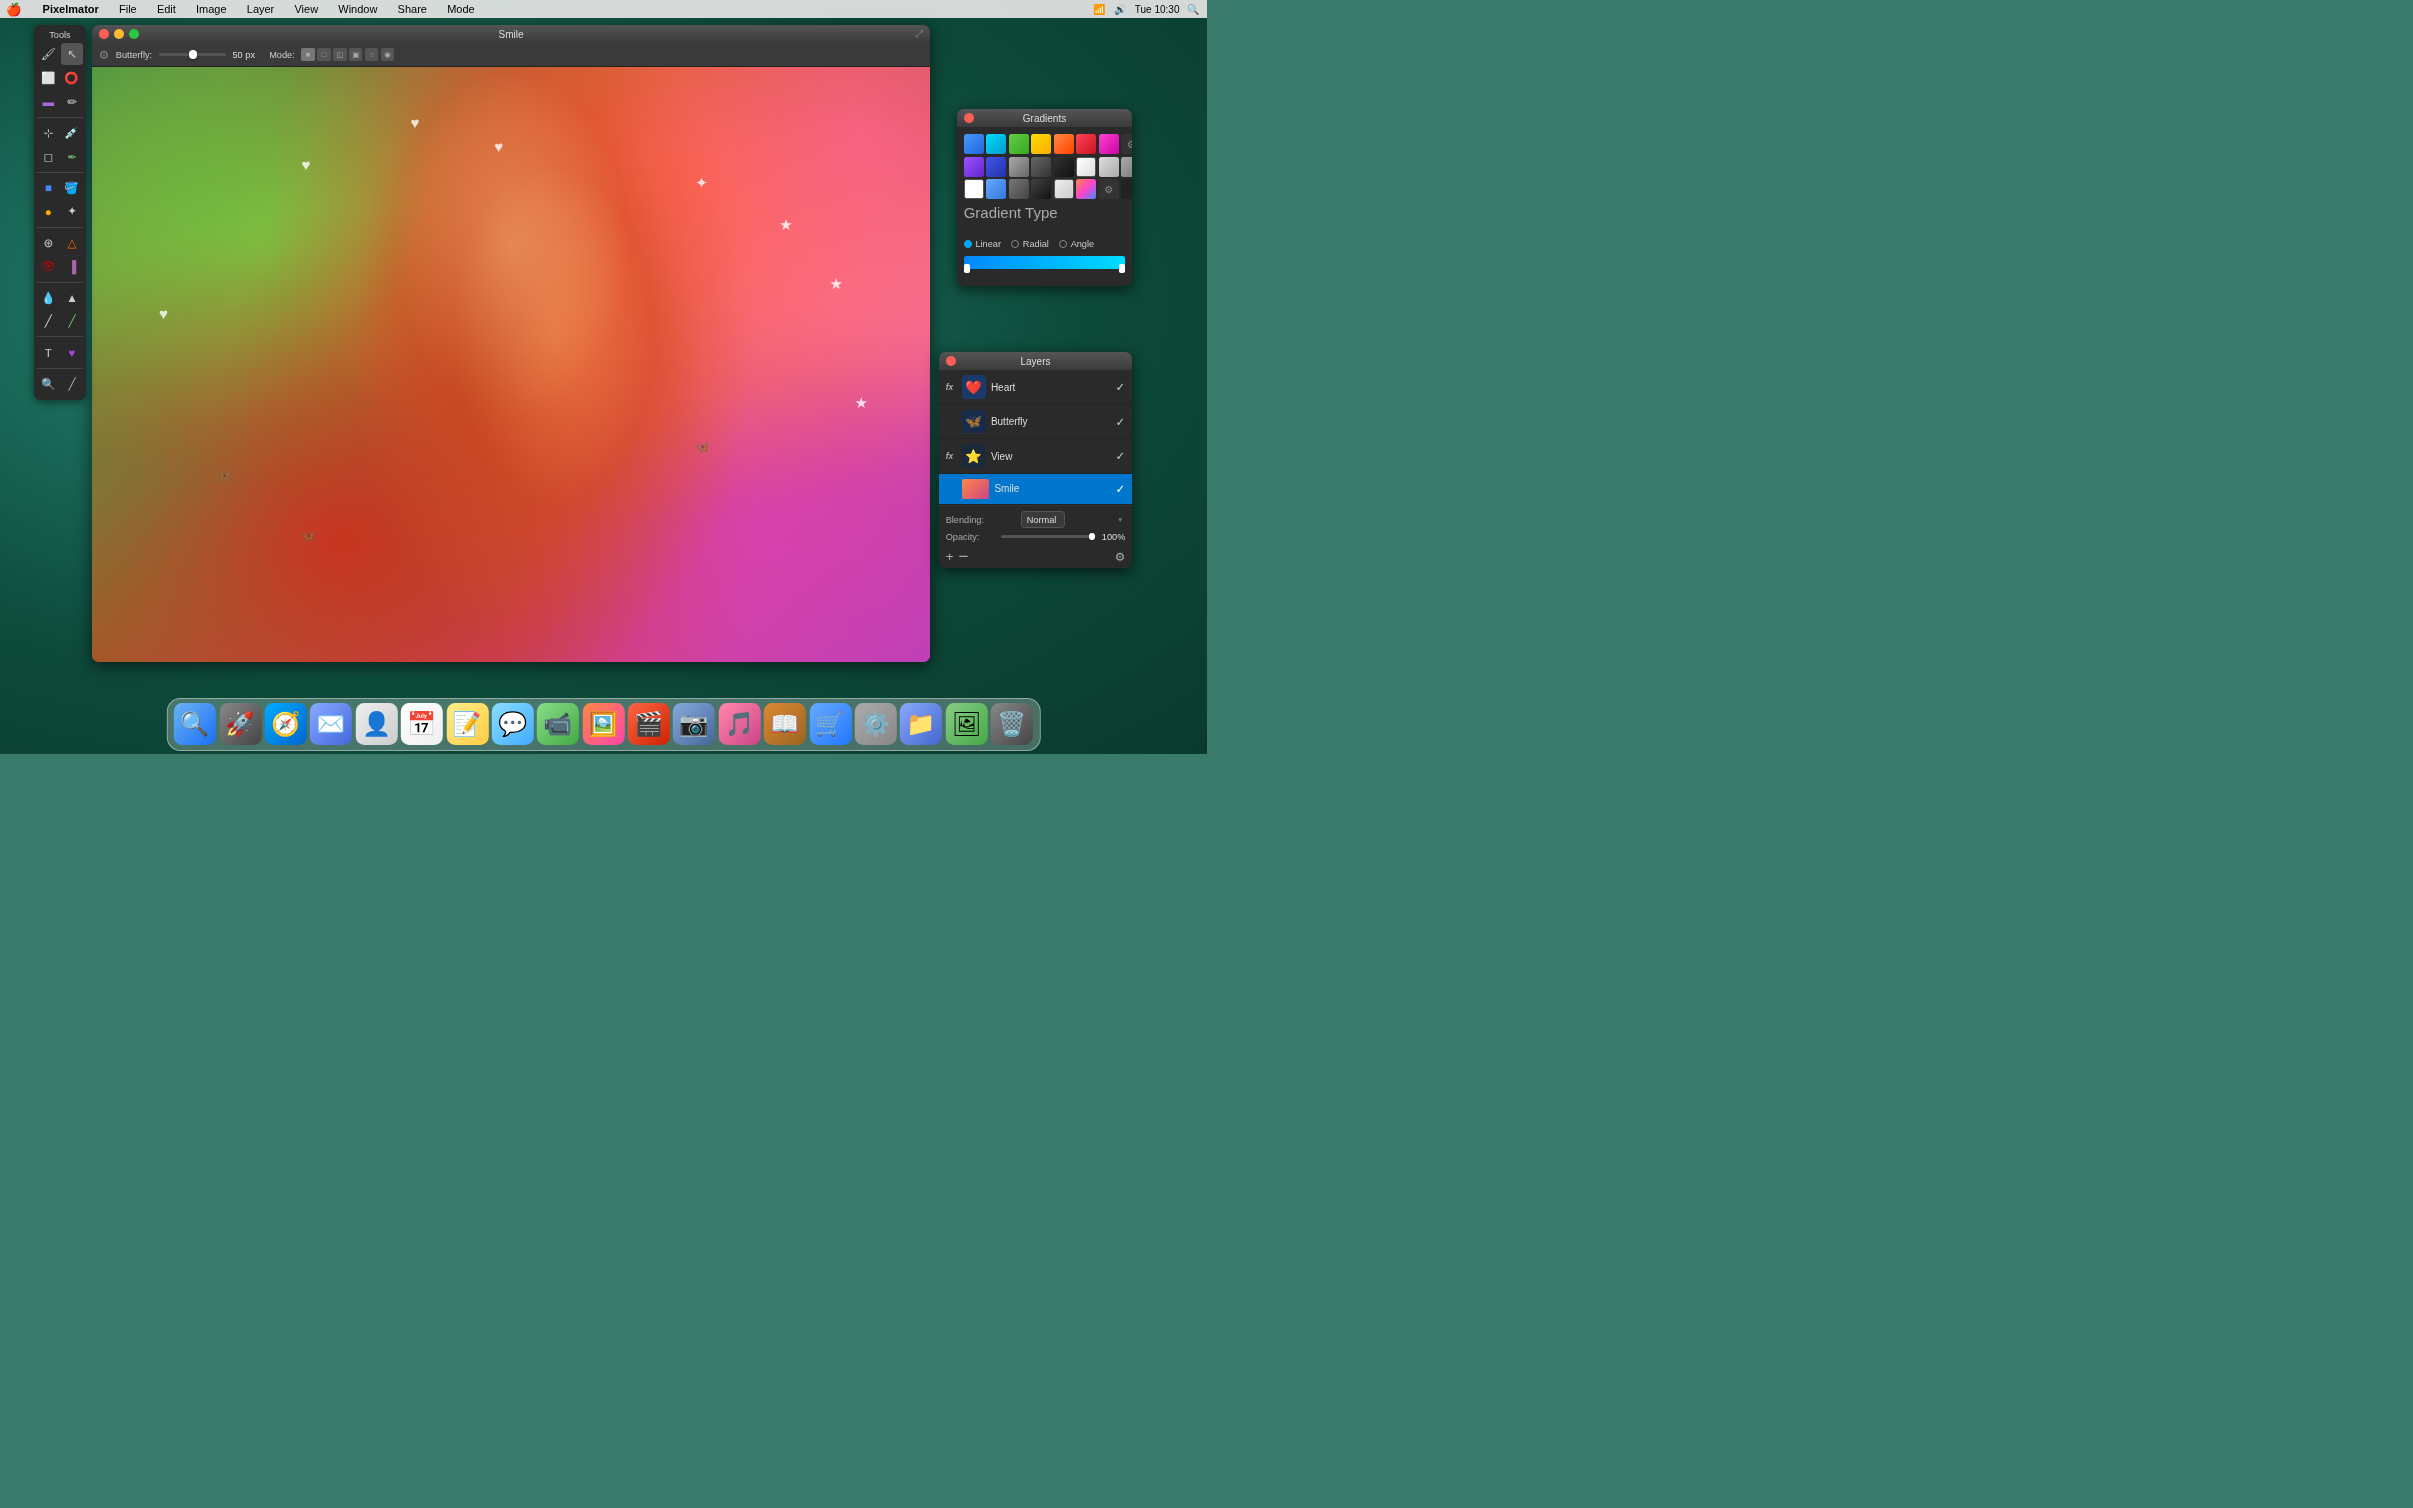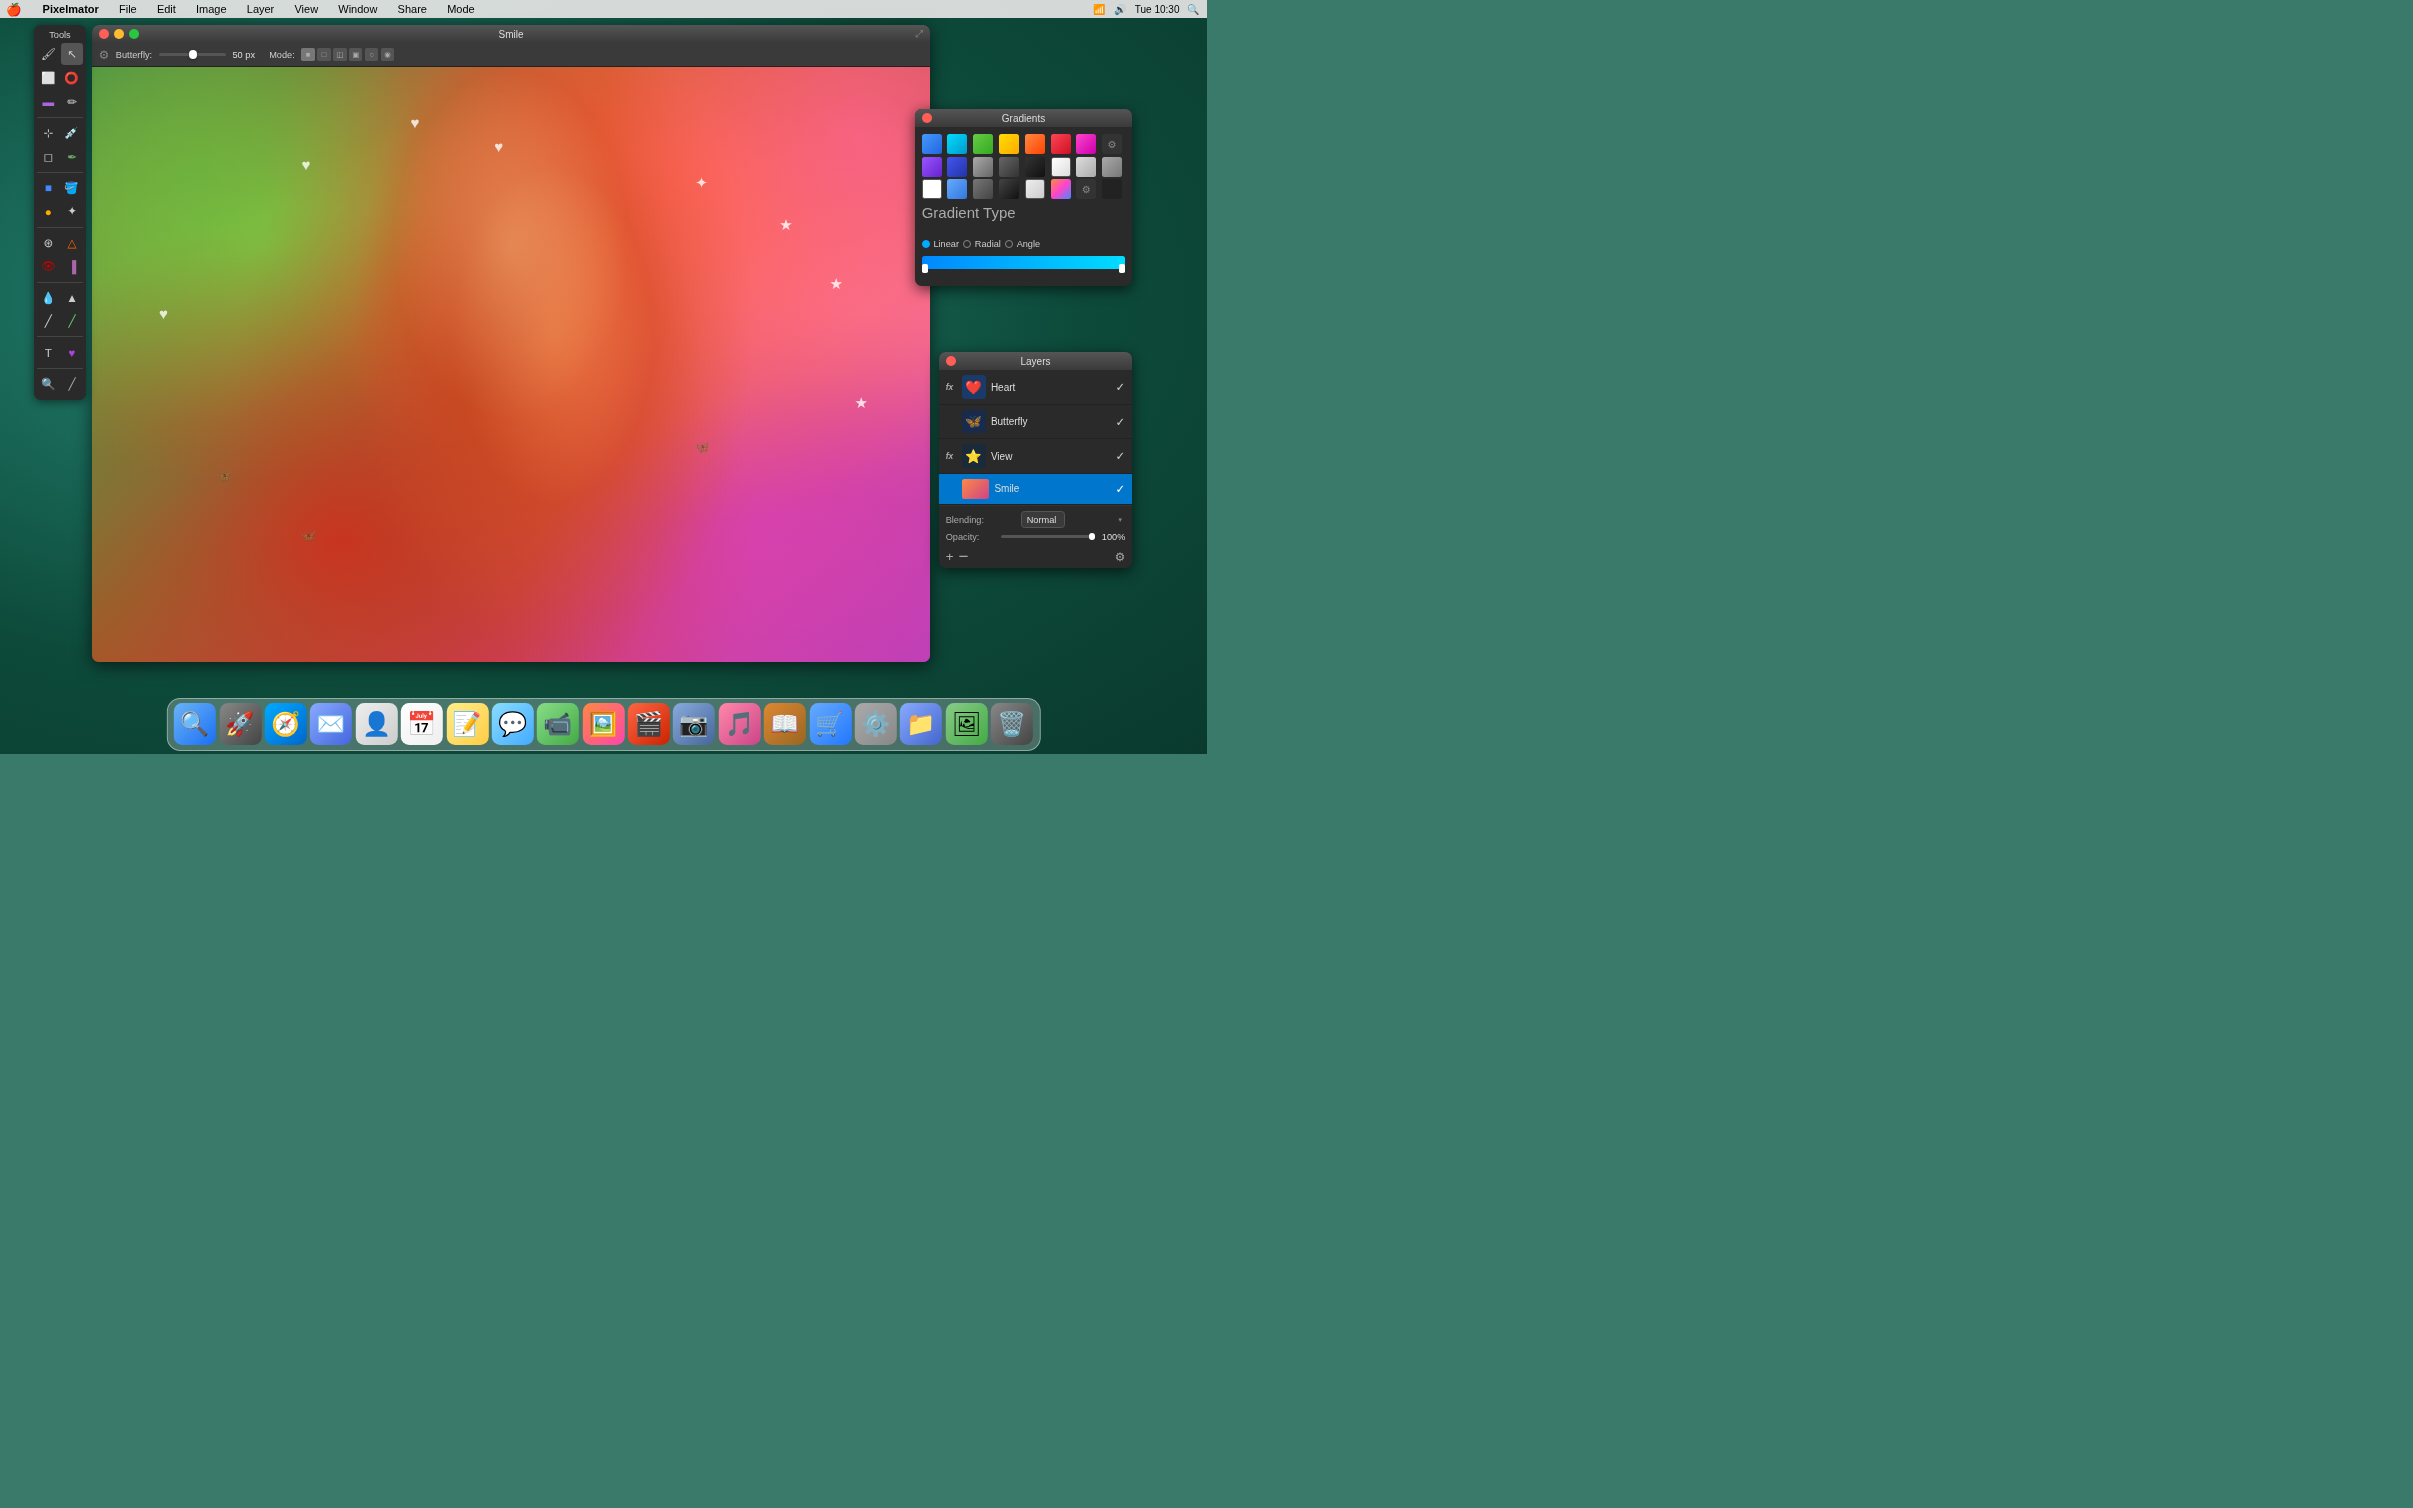--- a/index.html
+++ b/index.html
@@ -237,21 +237,21 @@
         radial-gradient(ellipse at 50% 50%, #ff8844 0%, transparent 60%),
         linear-gradient(135deg, #4a8844 0%, #aa5522 40%, #cc4488 80%, #8844cc 100%);
       position: relative;
     }
 
     
     .gradients-panel {
       position: absolute;
       top: 109px;
       right: 75px;
-      width: 217px;
+      width: 175px;
       background: #2a2a2a;
       border-radius: 6.7px;
       overflow: hidden;
       box-shadow: 0 3.4px 13.4px rgba(0,0,0,0.6);
       z-index: 60;
     }
     .panel-titlebar {
       height: 18.4px;
       background: linear-gradient(to bottom, #555, #3a3a3a);
       display: flex;
@@ -286,21 +286,21 @@
       border-radius: 2.5px;
       cursor: pointer;
     }
     .gradient-type-label {
       color: #aaa;
       font-size: 15px;
       margin-bottom: 18px;
     }
     .gradient-type-row {
       display: flex;
-      gap: 4px;
+      gap: 10px;
       margin-bottom: 6.7px;
     }
     .radio-option {
       display: flex;
       align-items: center;
       gap: 3.4px;
       color: #ccc;
       font-size: 9.2px;
       cursor: pointer;
     }

